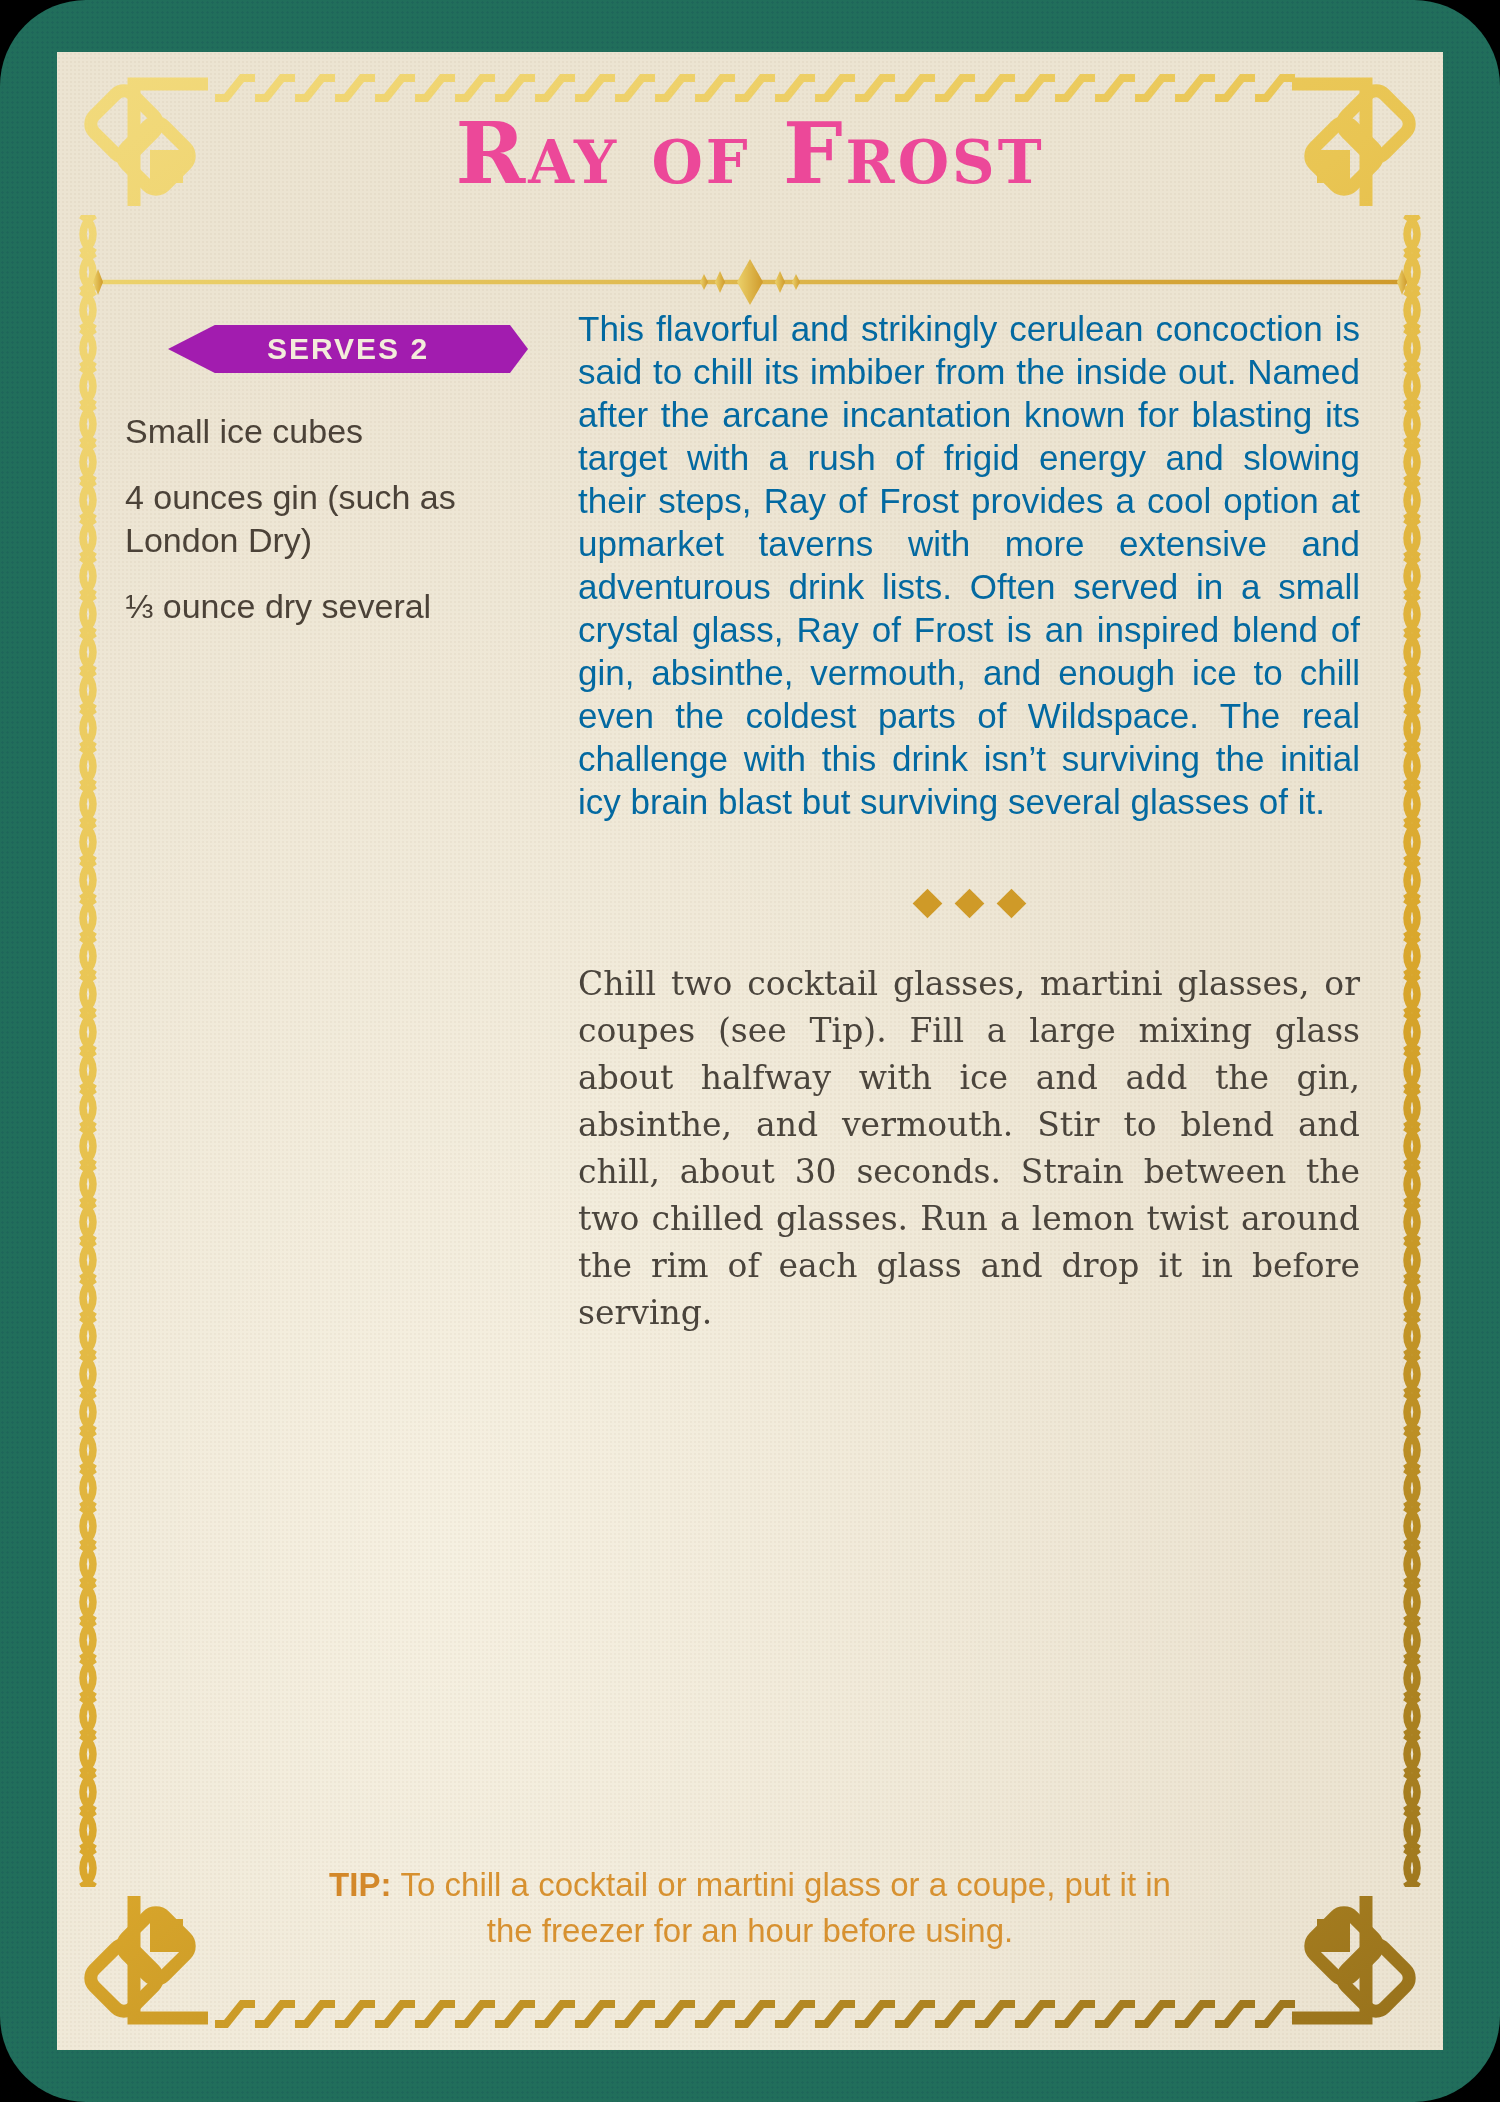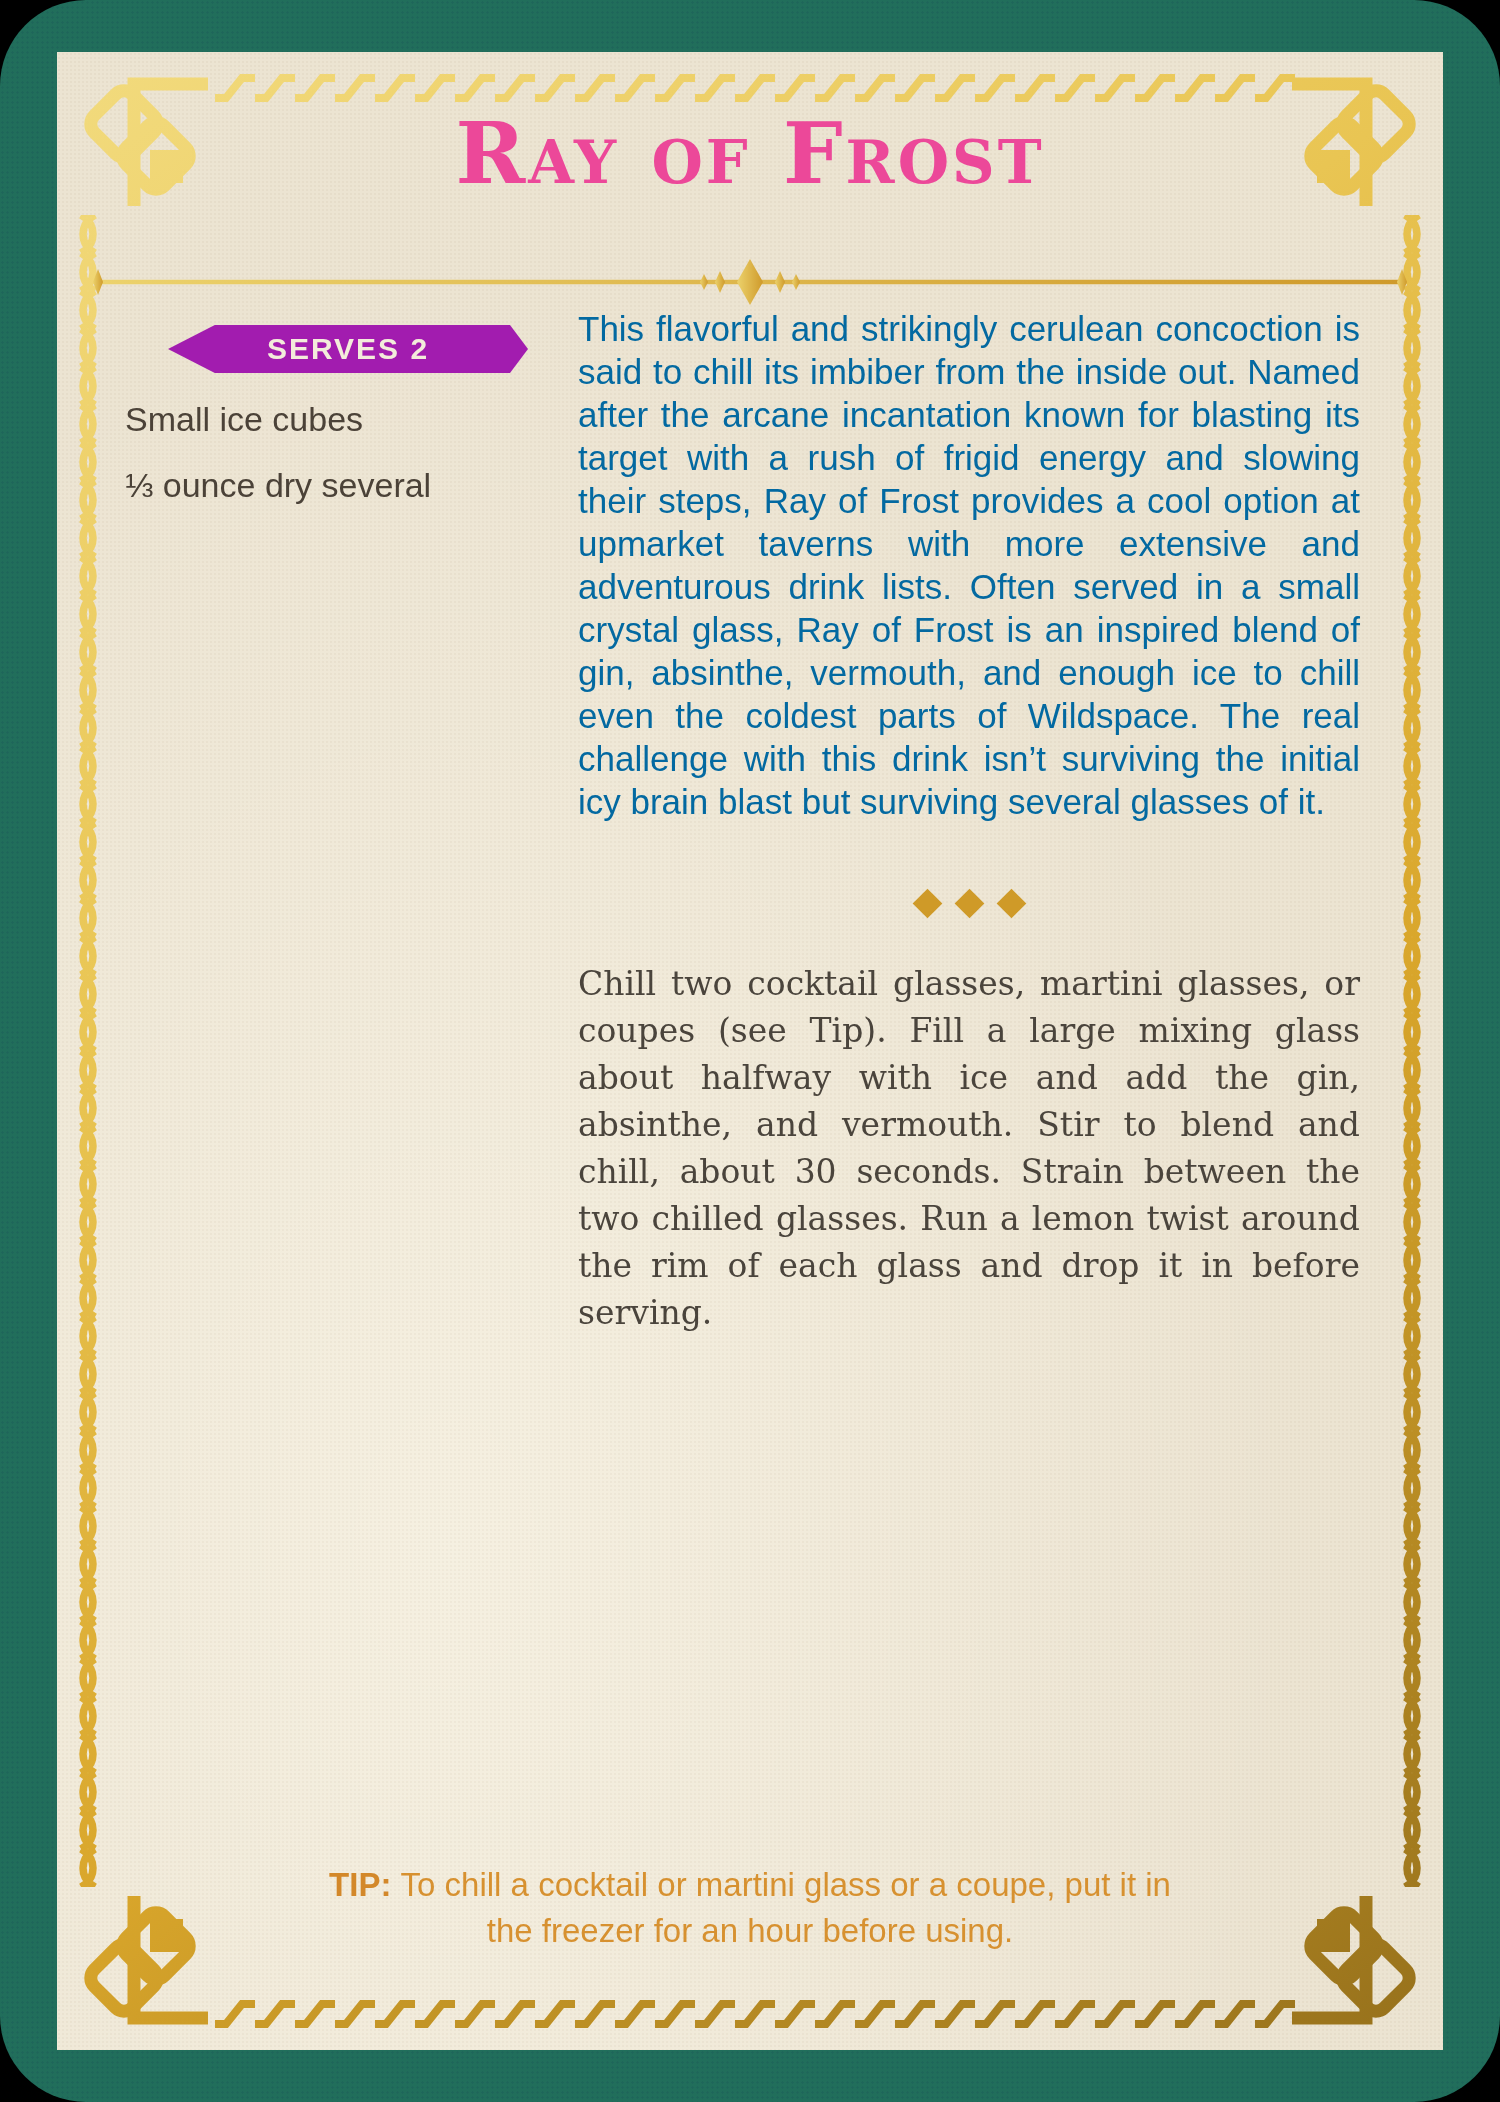--- a/index.html
+++ b/index.html
@@ -44,21 +44,21 @@
   }
   .divider{position:absolute;left:88px;top:258px;}
   .serves-badge{
     position:absolute;left:168px;top:325px;width:360px;height:48px;
     background:#a21caf;
     clip-path:polygon(0 50%, 13% 0, 95% 0, 100% 50%, 95% 100%, 13% 100%);
     display:flex;align-items:center;justify-content:center;
     color:#f3ecdb;font-weight:700;font-size:30px;letter-spacing:2px;
   }
   .ingredients{
-    position:absolute;left:125px;top:398px;width:415px;
+    position:absolute;left:125px;top:410px;width:415px;
     font-size:34px;line-height:1.28;color:#4b4238;
   }
   .ingredient{margin-bottom:22px;}
   .description{
     position:absolute;left:578px;top:307px;width:782px;
     font-size:35px;line-height:43px;
     text-align:justify;color:#0369a1;
   }
   .separator{
     position:absolute;left:578px;top:893px;width:782px;
@@ -152,20 +152,21 @@
     <path d="M708,16 L712,24 L708,32 L704,24 Z"></path>
   </g>
 </svg>
 
 <div class="serves-badge">
   <span>SERVES 2</span>
 </div>
 
 <div class="ingredients">
   <div class="ingredient">Small ice cubes</div>
+  <div class="ingredient">4 ounces gin (such as London Dry)</div>
   <div class="ingredient">⅓ ounce dry several</div>
 </div>
 
 <div class="description">This flavorful and strikingly cerulean concoction is said to chill its imbiber from the inside out. Named after the arcane incantation known for blasting its target with a rush of frigid energy and slowing their steps, Ray of Frost provides a cool option at upmarket taverns with more extensive and adventurous drink lists. Often served in a small crystal glass, Ray of Frost is an inspired blend of gin, absinthe, vermouth, and enough ice to chill even the coldest parts of Wildspace. The real challenge with this drink isn’t surviving the initial icy brain blast but surviving several glasses of it.</div>
 
 <div class="separator">
   <span class="diamond"></span>
   <span class="diamond"></span>
   <span class="diamond"></span>
 </div>

